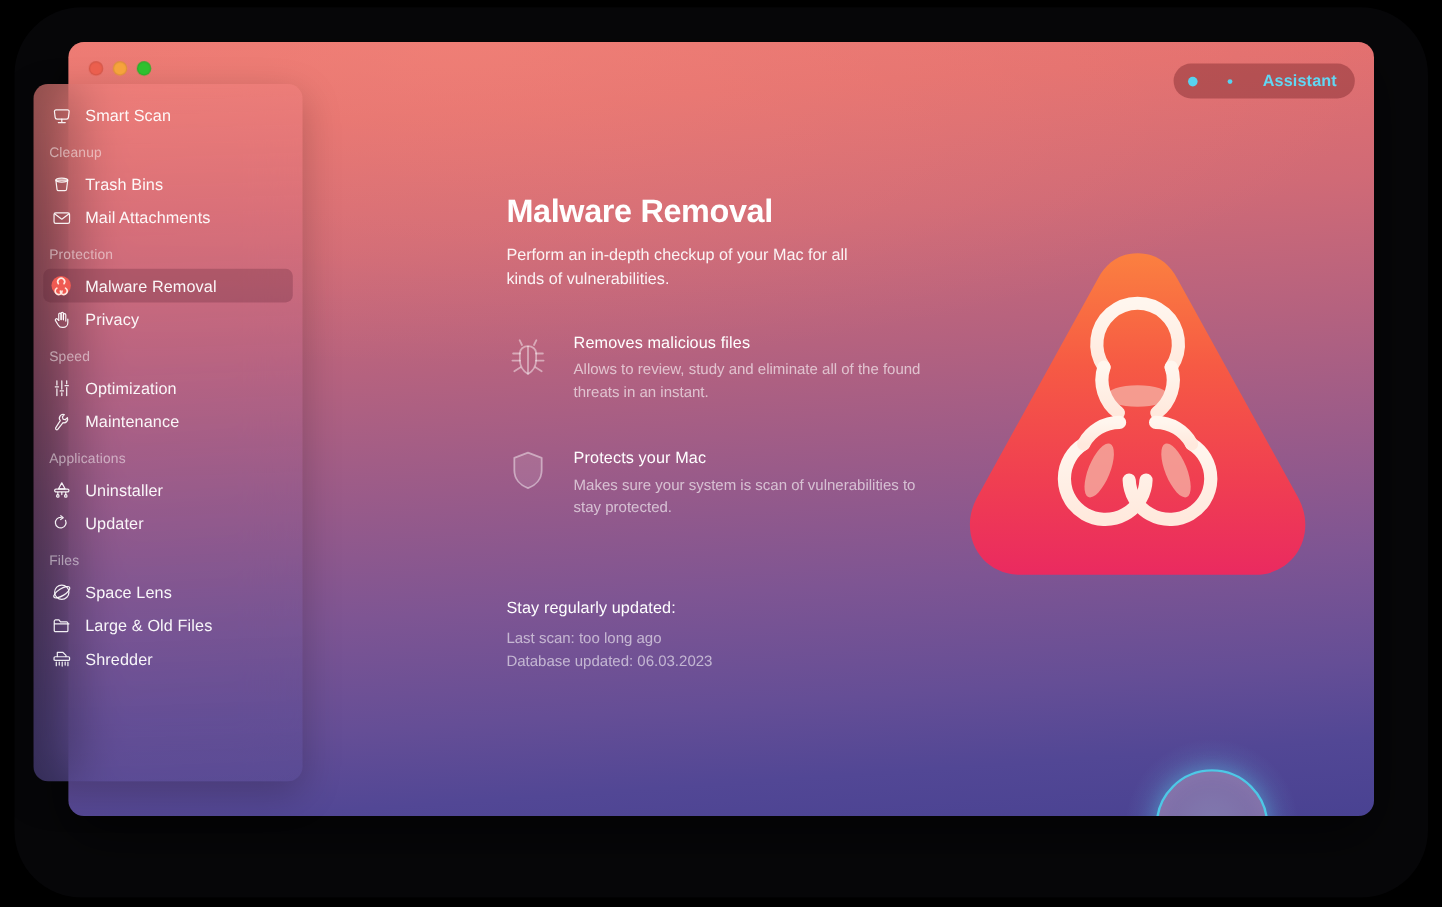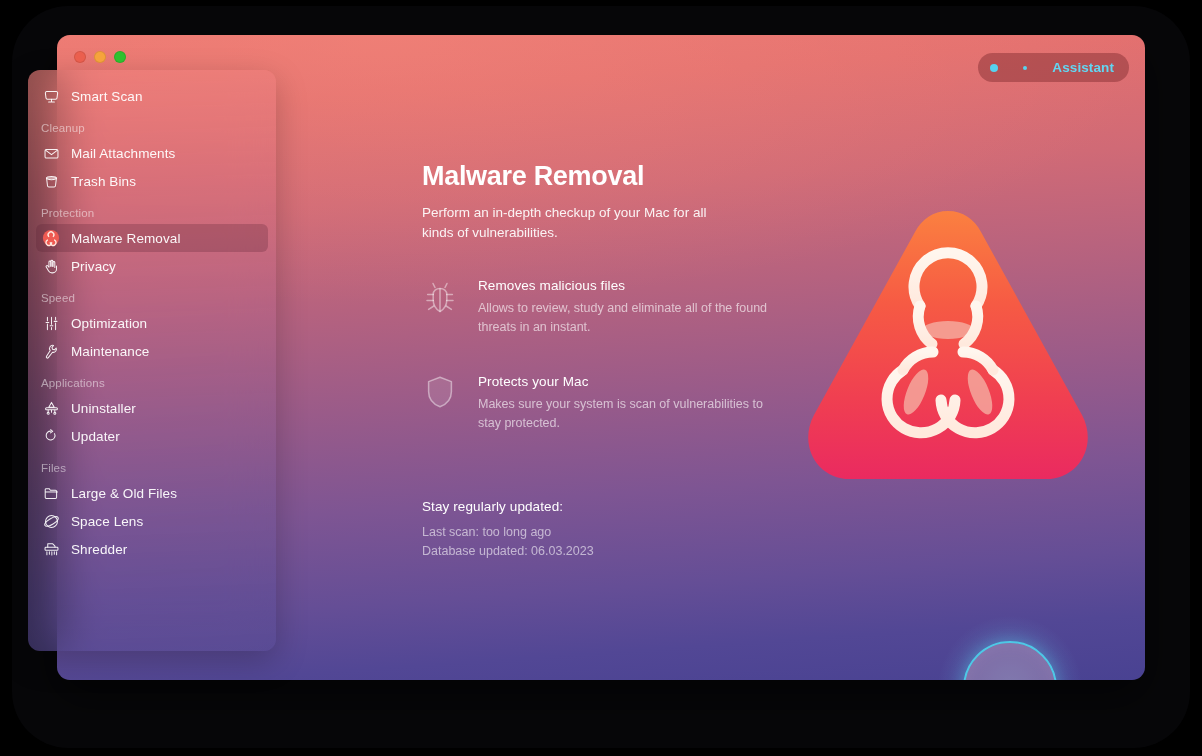--- a/index.html
+++ b/index.html
@@ -78,21 +78,21 @@
   #assistant .dotsm  { width: 4px; height: 4px; border-radius: 50%; background: #57d2ef; flex: none; }
   #assistant .alabel {
     font-size: 13.5px; font-weight: bold; color: #62d6f2; letter-spacing: .1px;
     white-space: nowrap;
   }
 
   
   #sidebar {
     position: absolute;
     left: 28px; top: 70px;
-    width: 248px; height: 581px;
+    width: 224px; height: 581px;
     border-radius: 12px;
     background: linear-gradient(178deg,
         rgba(238,128,124,.60) 0%,
         rgba(214,111,124,.56) 20%,
         rgba(183,100,133,.54) 40%,
         rgba(149,92,142,.52) 58%,
         rgba(118,85,148,.52) 75%,
         rgba(96,78,150,.54) 90%,
         rgba(88,76,149,.56) 100%);
     backdrop-filter: blur(22px);
@@ -334,34 +334,34 @@
           <path d="M4.4 4.2 h11.2 a1.6 1.6 0 0 1 1.6 1.8 l-.7 5.6 a1.8 1.8 0 0 1-1.8 1.6 H5.3 a1.8 1.8 0 0 1-1.8-1.6 l-.7-5.6 a1.6 1.6 0 0 1 1.6-1.8 Z"></path>
           <path d="M10 13.2 v3.3 M6.6 16.6 h6.8"></path>
         </svg>
       </span>
       <span class="nlabel">Smart Scan</span>
     </div>
     <div class="nav-group-label">Cleanup</div>
     <div class="nav-item">
       <span class="nicon">
         <svg width="17" height="17" viewBox="0 0 20 20" fill="none" stroke="rgba(255,255,255,.92)" stroke-width="1.2" stroke-linejoin="round">
+          <path d="M4.2 6.0 h11.6 l-1.1 9.0 a1.6 1.6 0 0 1-1.6 1.4 H6.9 a1.6 1.6 0 0 1-1.6-1.4 Z"></path>
+          <ellipse cx="10" cy="6.0" rx="5.8" ry="1.9"></ellipse>
+        </svg>
+      </span>
+      <span class="nlabel">Trash Bins</span>
+    </div>
+    <div class="nav-item">
+      <span class="nicon">
+        <svg width="17" height="17" viewBox="0 0 20 20" fill="none" stroke="rgba(255,255,255,.92)" stroke-width="1.2" stroke-linejoin="round">
           <rect x="2.4" y="5.2" width="15.2" height="10.2" rx="1.6"></rect>
           <path d="M2.9 6.1 L10 11.4 L17.1 6.1"></path>
         </svg>
       </span>
       <span class="nlabel">Mail Attachments</span>
-    </div>
-    <div class="nav-item">
-      <span class="nicon">
-        <svg width="17" height="17" viewBox="0 0 20 20" fill="none" stroke="rgba(255,255,255,.92)" stroke-width="1.2" stroke-linejoin="round">
-          <path d="M4.2 6.0 h11.6 l-1.1 9.0 a1.6 1.6 0 0 1-1.6 1.4 H6.9 a1.6 1.6 0 0 1-1.6-1.4 Z"></path>
-          <ellipse cx="10" cy="6.0" rx="5.8" ry="1.9"></ellipse>
-        </svg>
-      </span>
-      <span class="nlabel">Trash Bins</span>
     </div>
     <div class="nav-group-label">Protection</div>
     <div class="nav-item selected">
       <span class="nicon">
         <svg width="18" height="18" viewBox="0 0 20 20">
           <circle cx="10" cy="10" r="9" fill="#ef5a52"></circle>
           <g fill="none" stroke="#ffe9e0" stroke-width="1.5" stroke-linecap="round">
             <path d="M7.4 8.3 a3.2 3.2 0 1 1 5.2 0"></path>
             <path d="M6.0 12.3 a3.2 3.2 0 1 0 4.8 2.8"></path>
             <path d="M14.0 12.3 a3.2 3.2 0 1 1 -4.8 2.8"></path>
@@ -417,38 +417,38 @@
         <svg width="17" height="17" viewBox="0 0 20 20" fill="none" stroke="rgba(255,255,255,.92)" stroke-width="1.2" stroke-linejoin="round" stroke-linecap="round">
           <path d="M13.6 6.6 a5.2 5.2 0 1 1-4.2-2.9"></path>
           <path d="M9.0 2.0 l2.4 2.0 l-2.6 1.8"></path>
         </svg>
       </span>
       <span class="nlabel">Updater</span>
     </div>
     <div class="nav-group-label">Files</div>
     <div class="nav-item">
       <span class="nicon">
+        <svg width="17" height="17" viewBox="0 0 20 20" fill="none" stroke="rgba(255,255,255,.92)" stroke-width="1.2">
+          <circle cx="10" cy="10" r="7.0"></circle>
+          <ellipse cx="10" cy="10" rx="9.0" ry="3.4" transform="rotate(-32 10 10)"></ellipse>
+        </svg>
+      </span>
+      <span class="nlabel">Space Lens</span>
+    </div>
+    <div class="nav-item">
+      <span class="nicon">
         <svg width="17" height="17" viewBox="0 0 20 20" fill="none" stroke="rgba(255,255,255,.92)" stroke-width="1.2" stroke-linejoin="round">
           <path d="M2.6 5.6 a1.3 1.3 0 0 1 1.3-1.3 h3.3 l1.5 1.9 h6.0 a1.3 1.3 0 0 1 1.3 1.3 v7.0 a1.3 1.3 0 0 1-1.3 1.3 H3.9 a1.3 1.3 0 0 1-1.3-1.3 Z"></path>
           <path d="M2.6 8.2 h14.8"></path>
         </svg>
       </span>
       <span class="nlabel">Large &amp; Old Files</span>
     </div>
     <div class="nav-item">
       <span class="nicon">
-        <svg width="17" height="17" viewBox="0 0 20 20" fill="none" stroke="rgba(255,255,255,.92)" stroke-width="1.2">
-          <circle cx="10" cy="10" r="7.0"></circle>
-          <ellipse cx="10" cy="10" rx="9.0" ry="3.4" transform="rotate(-32 10 10)"></ellipse>
-        </svg>
-      </span>
-      <span class="nlabel">Space Lens</span>
-    </div>
-    <div class="nav-item">
-      <span class="nicon">
         <svg width="17" height="17" viewBox="0 0 20 20" fill="none" stroke="rgba(255,255,255,.92)" stroke-width="1.2" stroke-linejoin="round" stroke-linecap="round">
           <path d="M5.6 7.2 V3.2 h5.6 l2.9 2.8 v1.2"></path>
           <rect x="2.4" y="7.4" width="15.2" height="3.6" rx="1.0"></rect>
           <path d="M4.6 12.6 v3.6 M7.5 12.6 v3.0 M10.4 12.6 v3.9 M13.3 12.6 v3.0 M16.0 12.6 v3.6"></path>
         </svg>
       </span>
       <span class="nlabel">Shredder</span>
     </div>
   </div>
 

